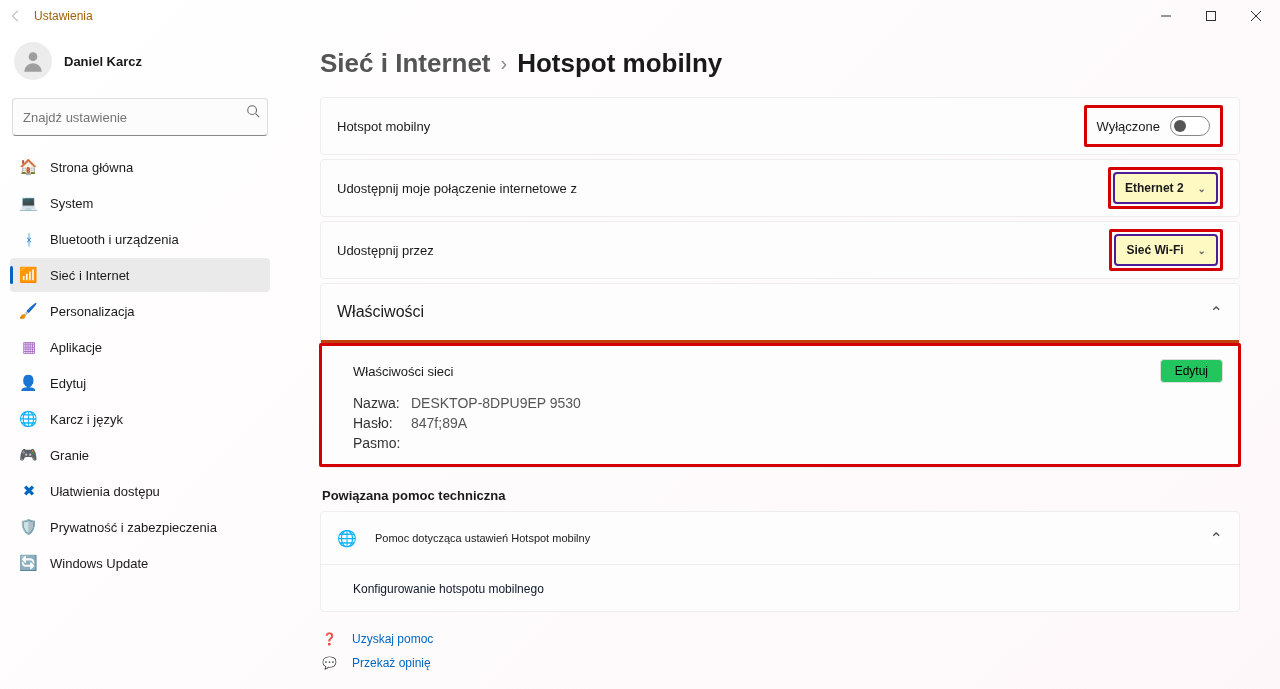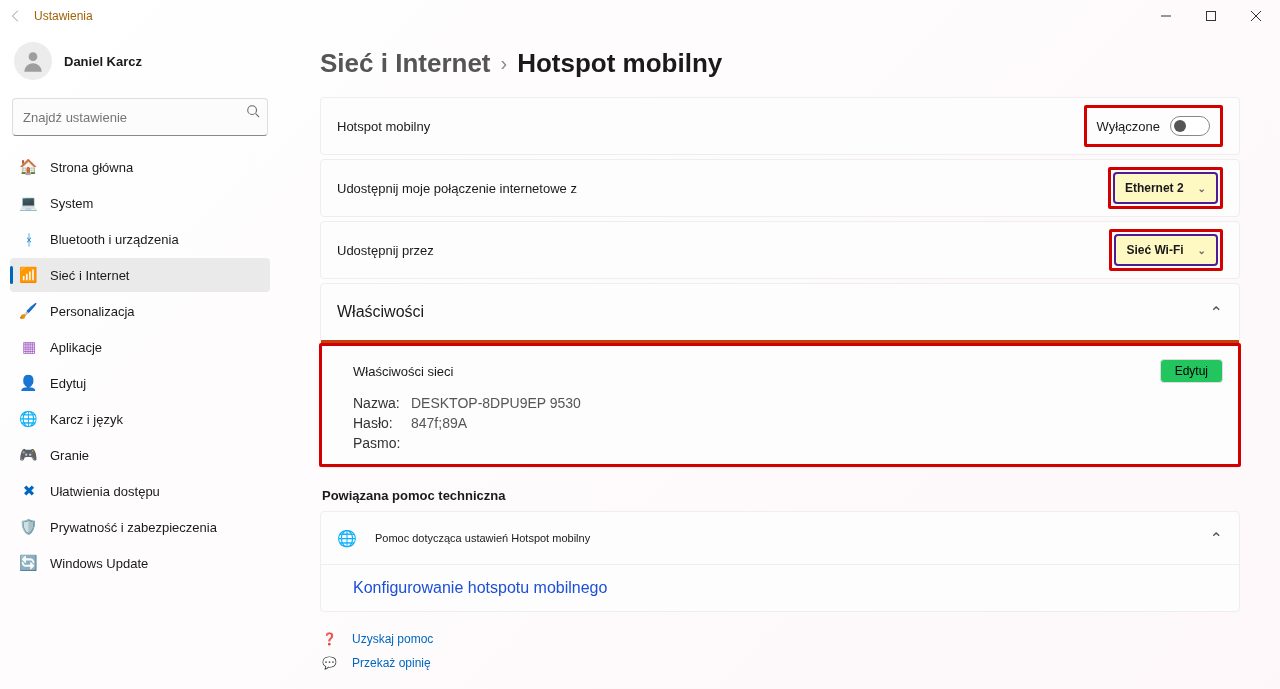--- a/index.html
+++ b/index.html
@@ -60,21 +60,21 @@
 .props-head .t { font-size: 13px; }
 .edit-btn { border: 1px solid #ddd; background: #22c55e; border-radius: 4px; padding: 4px 14px; font-size: 12px; }
 
 .kv { display: grid; grid-template-columns: 50px auto; row-gap: 4px; column-gap: 8px; font-size: 14px; color: #555; }
 .kv .k { color: #333; }
 
 .section-heading { font-size: 13px; font-weight: 600; margin: 20px 0 8px 2px; }
 
 .help-row { display: flex; align-items: center; gap: 18px; height: 52px; padding: 0 16px; }
 .help-link-row { border-top: 1px solid #eee; padding: 14px 32px; }
-.help-link-row a { color: #1d4ed8; font-size: 16px; text-decoration: none; }
+.help-link-row a { color: #0f172a; font-size: 12px; text-decoration: none; }
 
 .footer-links { margin-top: 18px; display: flex; flex-direction: column; gap: 6px; }
 .footer-links .fl { display: flex; align-items: center; gap: 14px; font-size: 12px; color: #0067c0; padding: 2px; }
 .footer-links .fl .ico { color: #333; width: 16px; }
 </style>
 </head>
 <body>
 
 <div class="titlebar">
   <div class="back">

